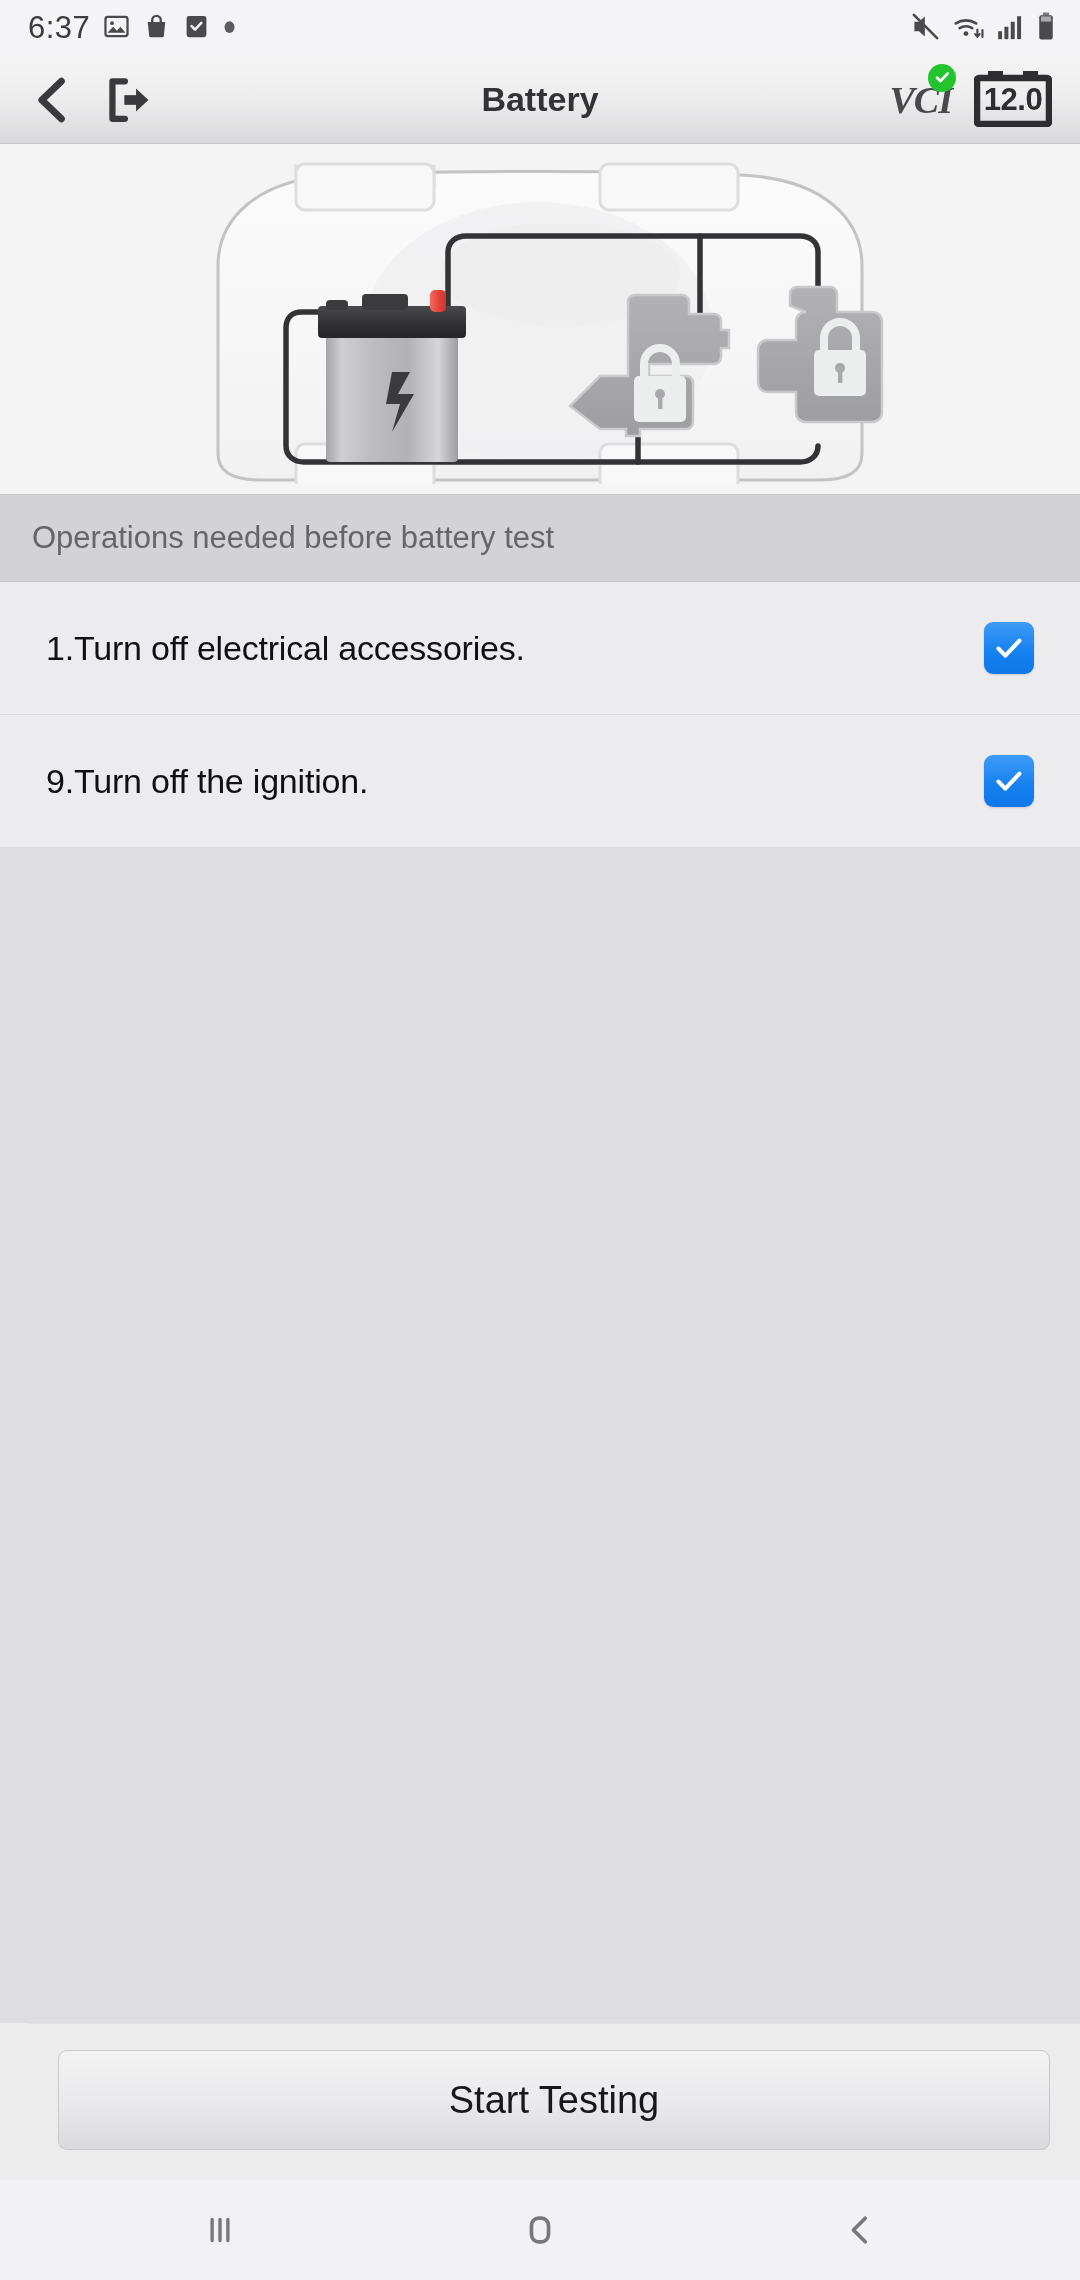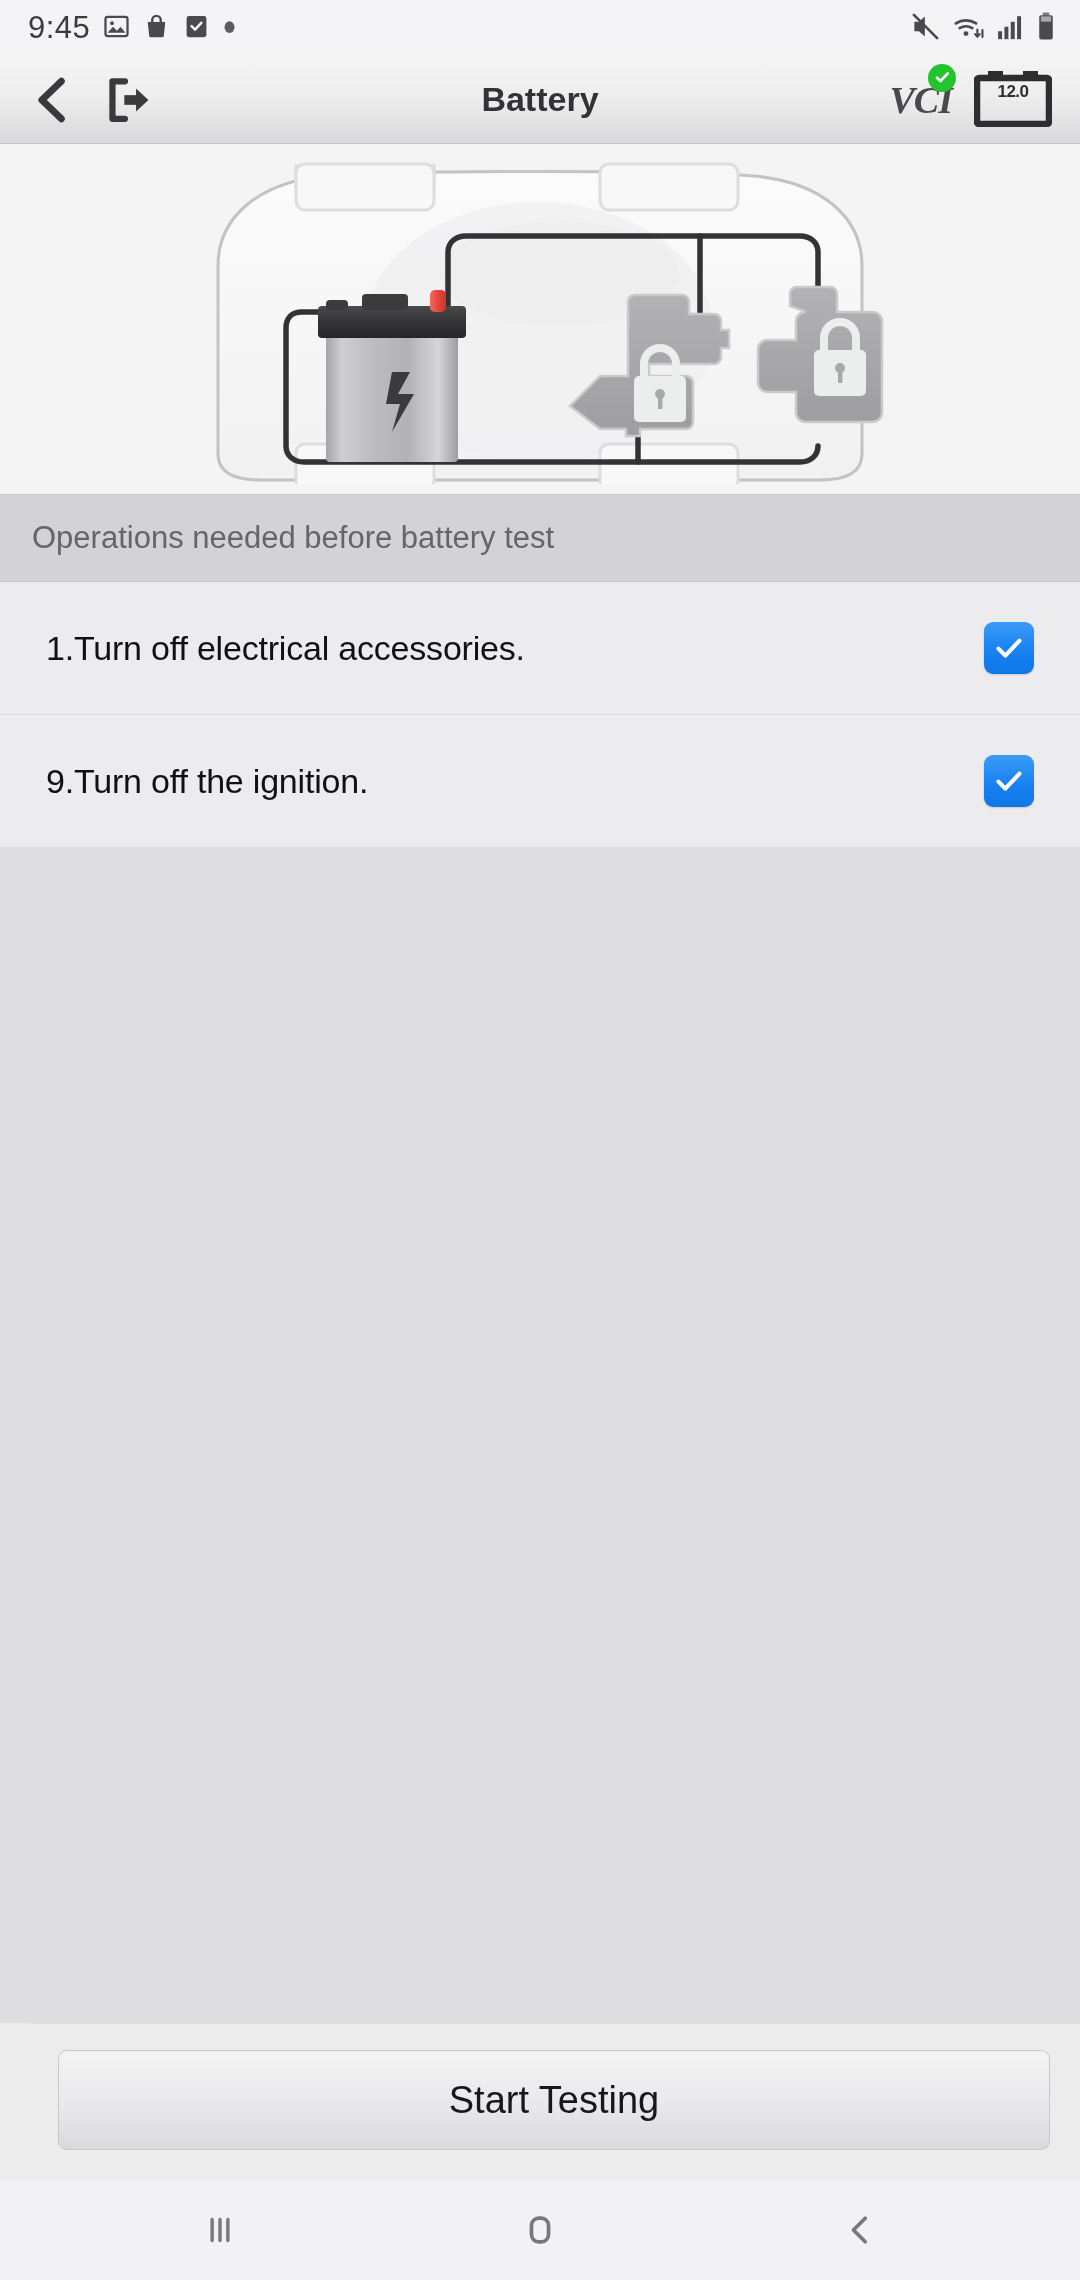--- a/index.html
+++ b/index.html
@@ -72,21 +72,21 @@
     width:28px; height:28px;
     border-radius:50%;
     background:#23c42e;
     display:flex; align-items:center; justify-content:center;
   }
   .batt-ind{ position:relative; }
   .batt-val{
     position:absolute;
     left:0; right:0; top:13px;
     text-align:center;
-    font-size:17px;
+    font-size:31px;
     font-weight:bold;
     color:#2e2e31;
     letter-spacing:-0.5px;
   }
 
   
   .illus{
     height:350px;
     background:#f4f4f5;
     display:flex; align-items:center; justify-content:center;
@@ -164,21 +164,21 @@
 
   .screen{ display:flex; flex-direction:column; height:2280px; }
 </style>
 </head>
 <body>
 
 <div class="screen">
 
   <div class="statusbar">
     <div class="sb-left">
-      <span class="sb-time">9:45</span>
+      <span class="sb-time">6:37</span>
       <span class="sb-ico">
         <svg width="27" height="27" viewBox="0 0 24 24">
             <rect x="2.2" y="3.5" width="19.6" height="17" rx="2" fill="none" stroke="#4a4a4e" stroke-width="2"></rect>
             <circle cx="8" cy="9" r="1.7" fill="#4a4a4e"></circle>
             <path d="M4 17.5l5-5.2 3.4 3.4 3.1-3.5 4.5 5.3z" fill="#4a4a4e"></path>
           </svg>
       </span>
       <span class="sb-ico">
         <svg width="27" height="27" viewBox="0 0 24 24">
             <path d="M4.2 8h15.6l-1.3 12.4a1.4 1.4 0 0 1-1.4 1.2H6.9a1.4 1.4 0 0 1-1.4-1.2z" fill="#4a4a4e"></path>

